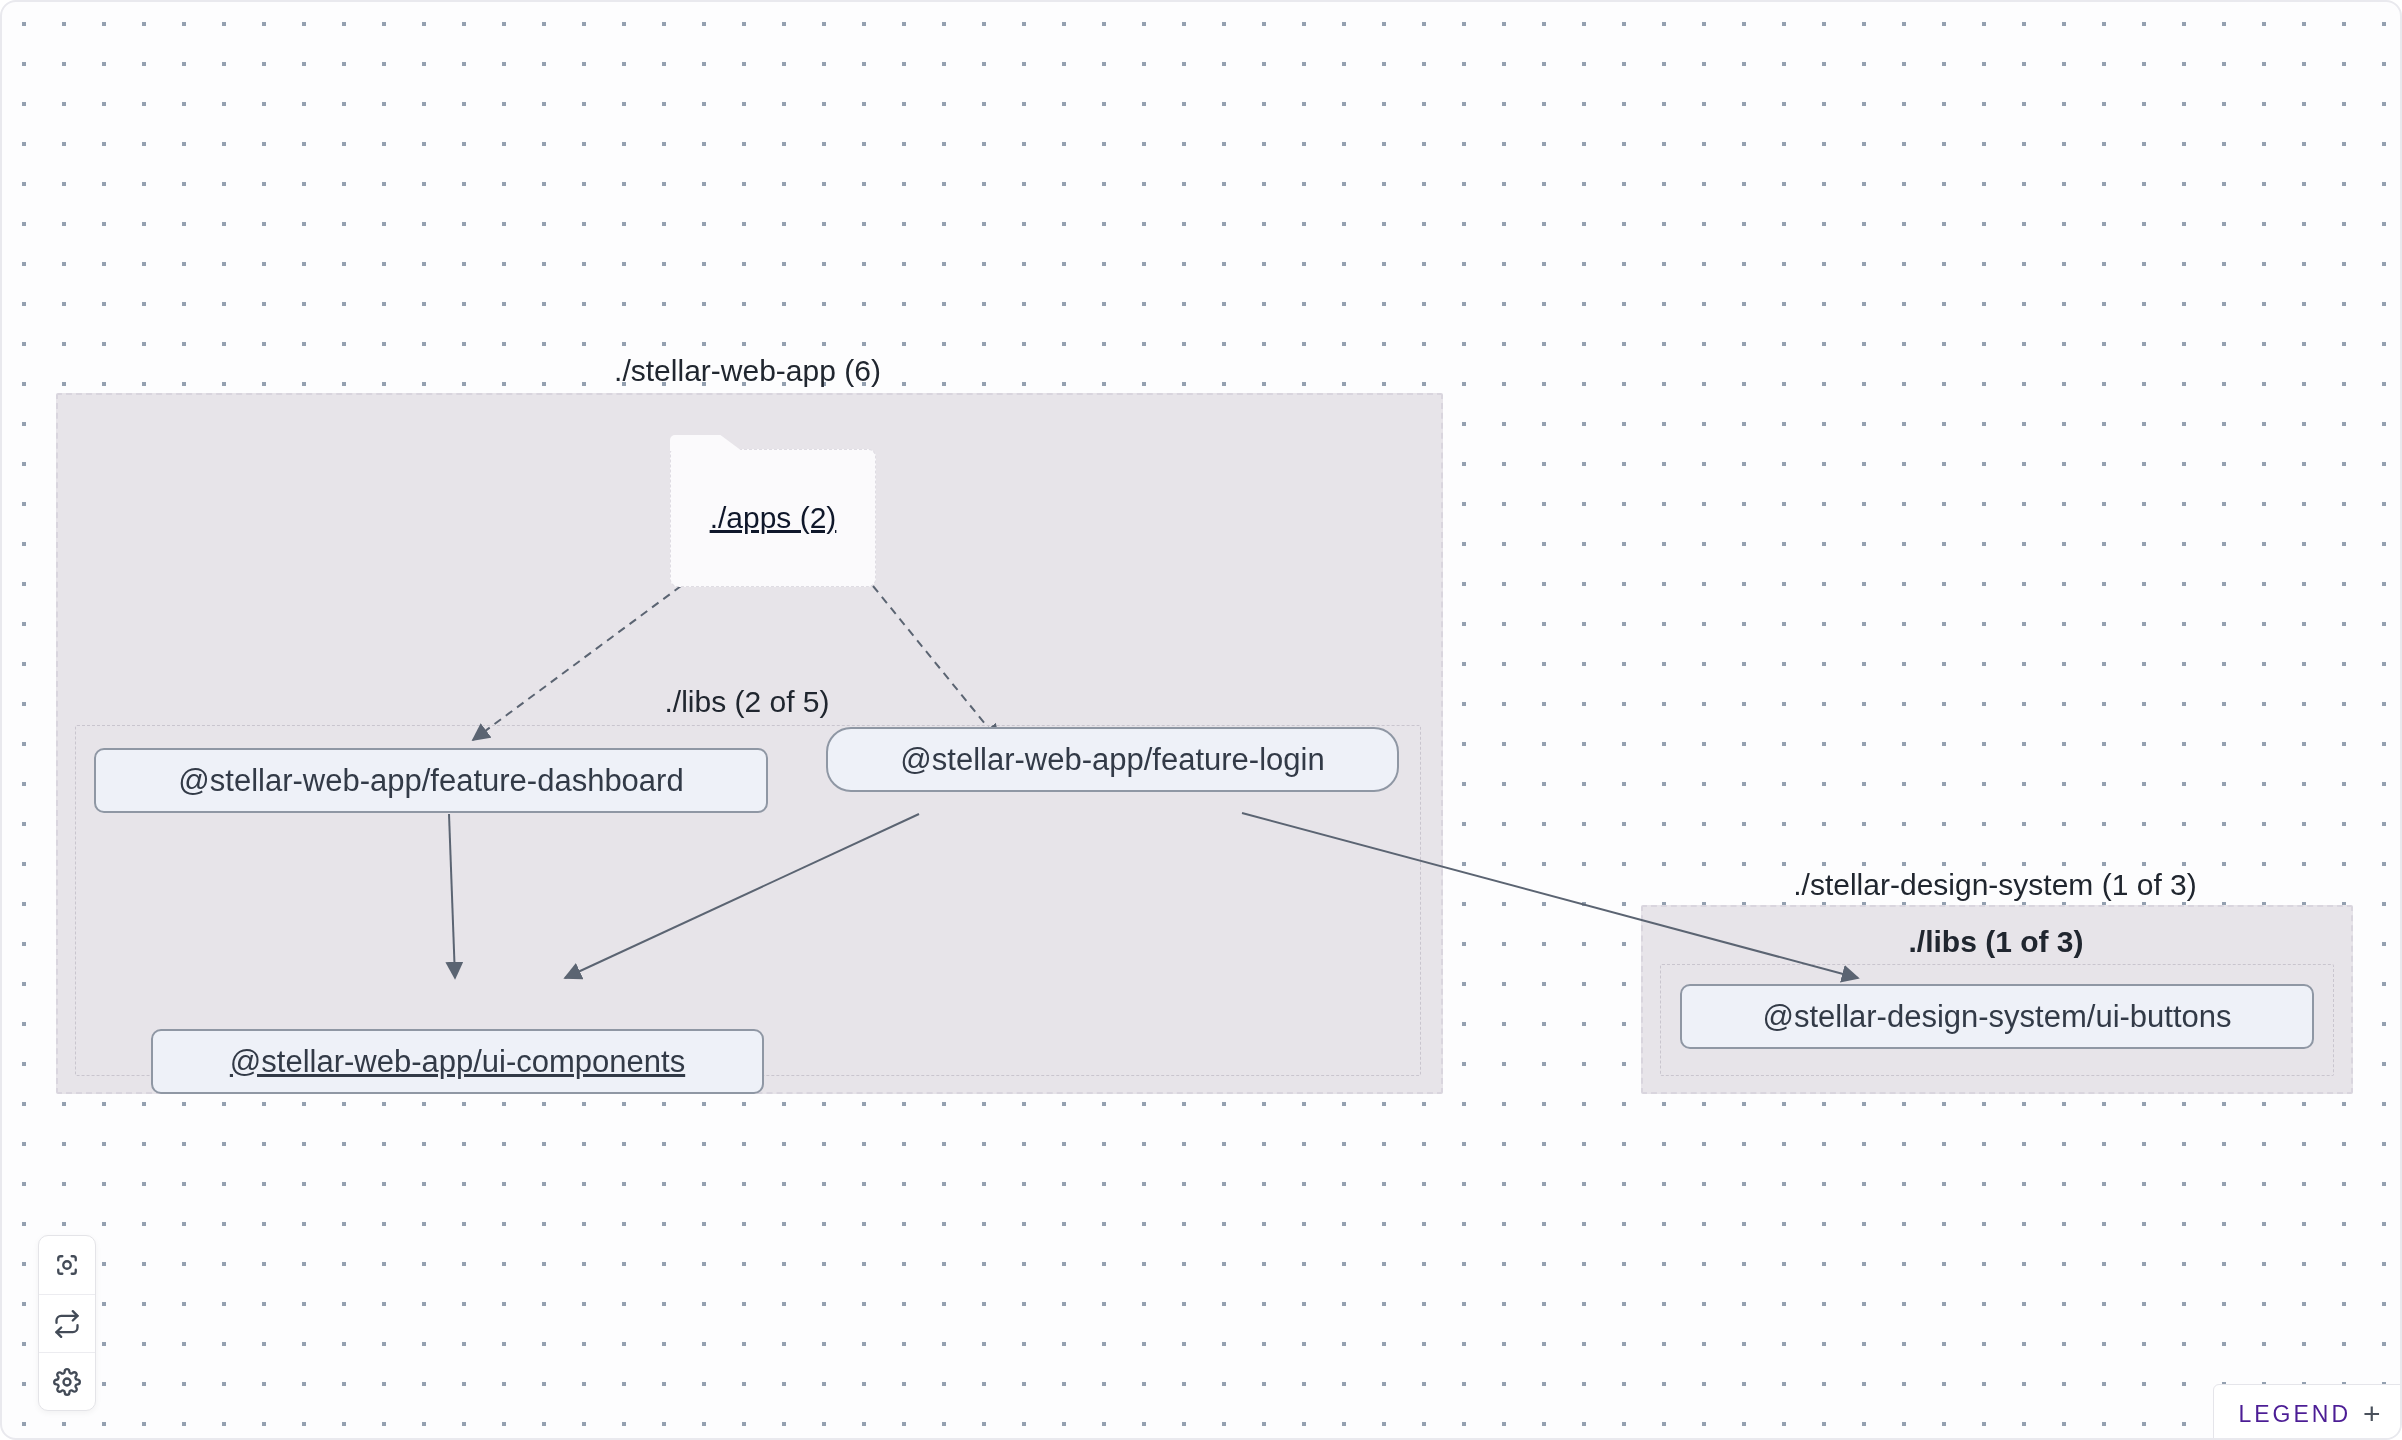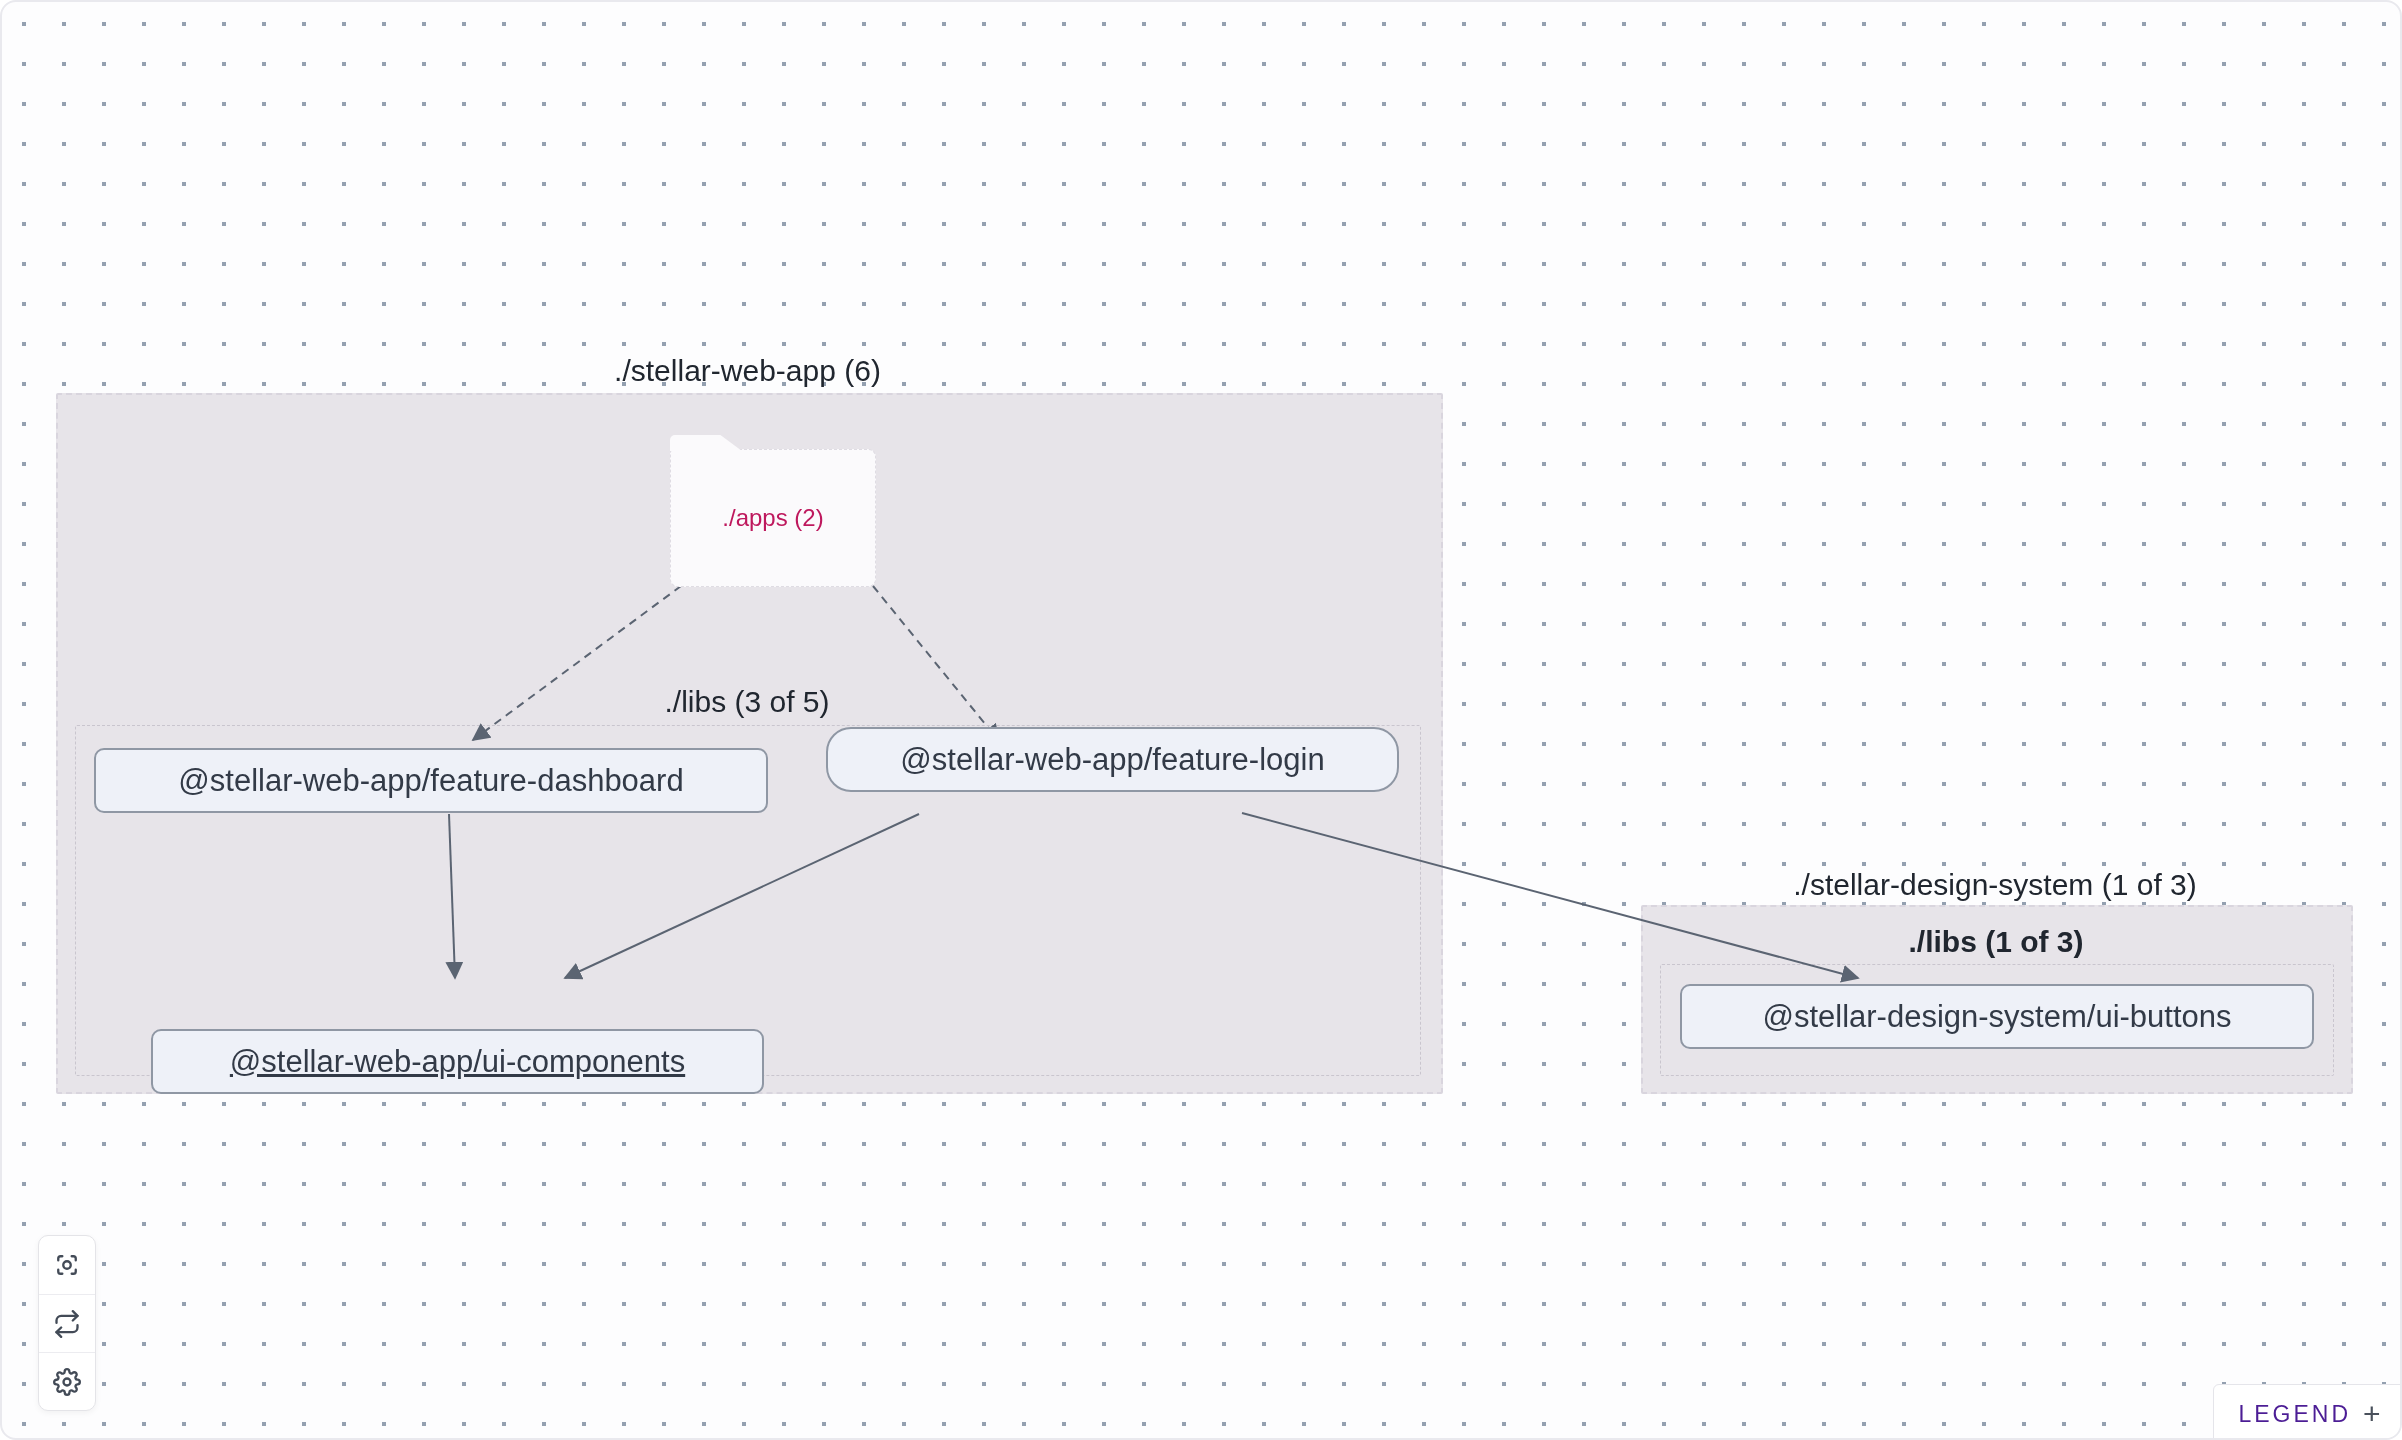--- a/index.html
+++ b/index.html
@@ -20,21 +20,21 @@
   .glabel{position:absolute;color:#20262f;font-size:30px;text-align:center;line-height:36px;white-space:nowrap;}
   .lbl-webapp{left:54px;width:1383px;top:351px;}
   .lbl-webapp-libs{left:73px;width:1344px;top:682px;}
   .lbl-design{left:1639px;width:708px;top:865px;}
   .lbl-design-libs{left:1658px;width:672px;top:922px;font-weight:bold;}
 
   
   .folder{position:absolute;left:668px;top:447px;width:204px;height:136px;background:#fbfafc;
           border:1px dashed #dfdce3;border-radius:4px 8px 8px 8px;
           display:flex;align-items:center;justify-content:center;
-          color:#be185d;font-size:24px;}
+          color:#0f172a;font-size:30px;text-decoration:underline;}
   .folder::before{content:"";position:absolute;left:-1px;top:-15px;width:72px;height:16px;
           background:#fbfafc;clip-path:polygon(0 0,70% 0,100% 100%,0 100%);
           border-radius:5px 4px 0 0;}
 
   
   .edges{position:absolute;left:0;top:0;width:2402px;height:1440px;pointer-events:none;}
 
   
   .node{position:absolute;height:61px;background:#eef1f8;border:2px solid #8f97a4;border-radius:10px;
         display:flex;align-items:center;justify-content:center;color:#323a47;font-size:31px;
@@ -63,21 +63,21 @@
 <body>
 
 <div class="stage">
 
   <div class="group group-webapp"></div>
   <div class="group group-design"></div>
   <div class="subgroup sub-webapp-libs"></div>
   <div class="subgroup sub-design-libs"></div>
 
   <div class="glabel lbl-webapp">./stellar-web-app (6)</div>
-  <div class="glabel lbl-webapp-libs">./libs (3 of 5)</div>
+  <div class="glabel lbl-webapp-libs">./libs (2 of 5)</div>
   <div class="glabel lbl-design">./stellar-design-system (1 of 3)</div>
   <div class="glabel lbl-design-libs">./libs (1 of 3)</div>
 
   <svg class="edges" viewBox="0 0 2402 1440">
     <defs>
       <marker id="arrow" viewBox="0 0 10 10" refX="9" refY="5" markerWidth="9" markerHeight="9" orient="auto-start-reverse">
         <path d="M0,0 L10,5 L0,10 z" fill="#5b6472"></path>
       </marker>
     </defs>
     <path d="M679,584 L471,738" stroke="#5b6472" stroke-width="2" stroke-dasharray="8 6" marker-end="url(#arrow)"></path>

